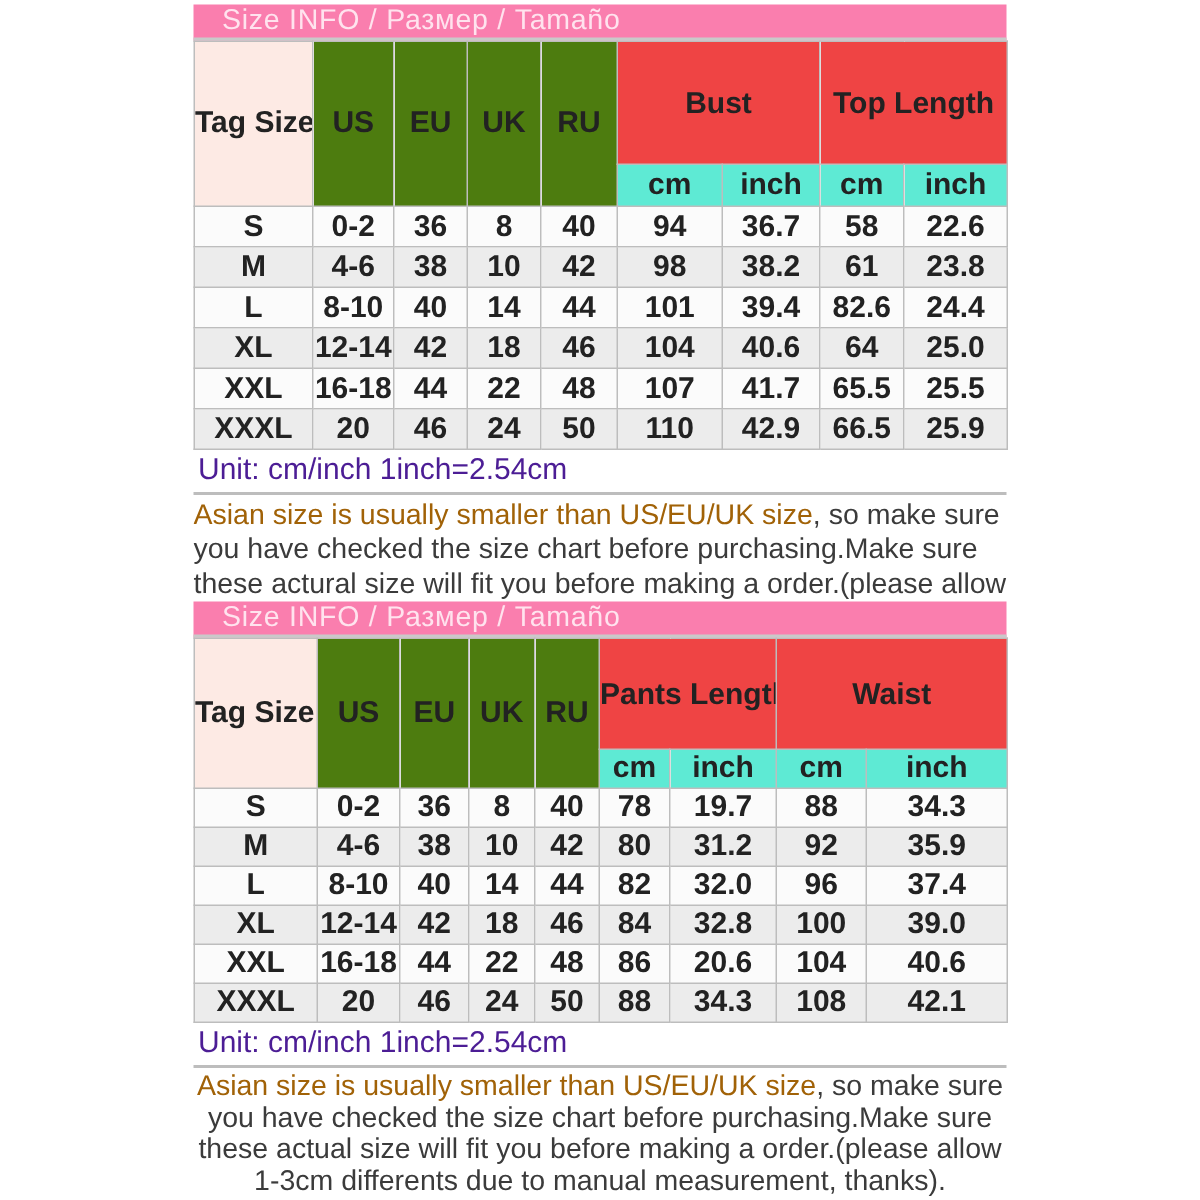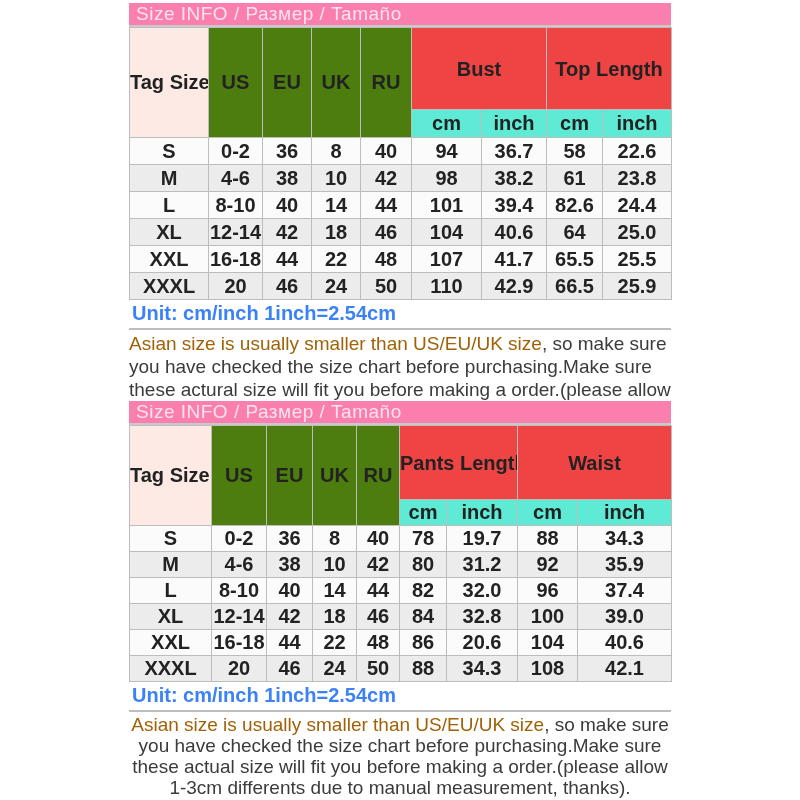--- a/index.html
+++ b/index.html
@@ -1,37 +1,37 @@
 <!DOCTYPE html>
 <html><head>
 <meta charset="utf-8">
 <style>
   html,body{margin:0;padding:0;background:#ffffff;}
   body{width:800px;height:800px;overflow:hidden;font-family:"Liberation Sans","DejaVu Sans",sans-serif;}
   .page{width:542px;margin:3px auto 0 auto;}
   .pink-bar{height:24px;background:#fa7eae;border-bottom:2px solid #c9c9c9;
-            display:flex;align-items:center;padding-left:7px;box-sizing:border-box;}
+            display:flex;align-items:center;padding-left:19px;box-sizing:border-box;}
   .pink-bar span{color:#ffe3ee;font-size:19px;letter-spacing:0.5px;}
   table.size-table{width:100%;border-collapse:collapse;table-layout:fixed;}
   table.size-table td{border:1px solid #bdbdbd;text-align:center;vertical-align:middle;
         font-weight:bold;color:#222;font-size:20px;padding:0;overflow:hidden;white-space:nowrap;}
   td.tagcell{background:#fdeae4;vertical-align:top;white-space:pre-line;line-height:27px;padding-top:1px;}
   .s2 td.tagcell{line-height:25px;}
   td.colhead{background:#4d7c0f;vertical-align:bottom;padding-bottom:3px;}
   td.grouphead{background:#ef4444;vertical-align:bottom;white-space:pre-line;line-height:26px;padding-bottom:1px;}
   tr.hrowA{height:82px;}
   tr.hrowB{height:28px;}
   .s2 tr.hrowA{height:74px;}
   .s2 tr.hrowB{height:26px;}
   td.subhead{background:#5eead4;font-size:18px;}
   tr.data{height:27px;}
   .s2 tr.data{height:26px;}
   tr.data.odd td{background:#fbfbfb;}
   tr.data.even td{background:#ececec;}
-  .unit{font-weight:bold;font-size:20px;color:#3b82f6;padding:2px 0 3px 3px;
+  .unit{font-weight:normal;font-size:20px;color:#4c1d95;padding:2px 0 3px 3px;
         border-bottom:2px solid #bdbdbd;}
   .note{font-size:19px;line-height:23px;color:#3b3b3b;padding-top:2px;}
   .note .red{color:#a16207;}
   .note-left{text-align:left;height:69px;overflow:hidden;}
   .note-center{text-align:center;line-height:21px;height:86px;overflow:hidden;}
 </style>
 </head>
 <body>
 
 <div class="page">

